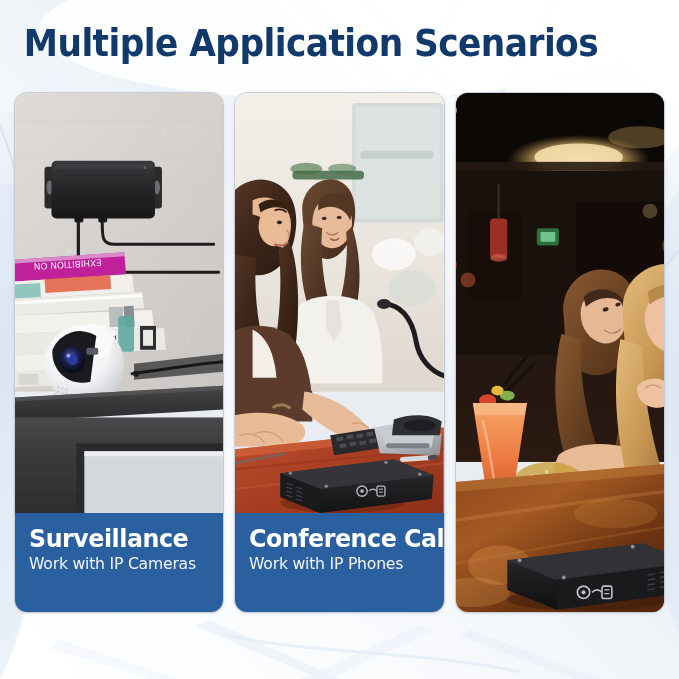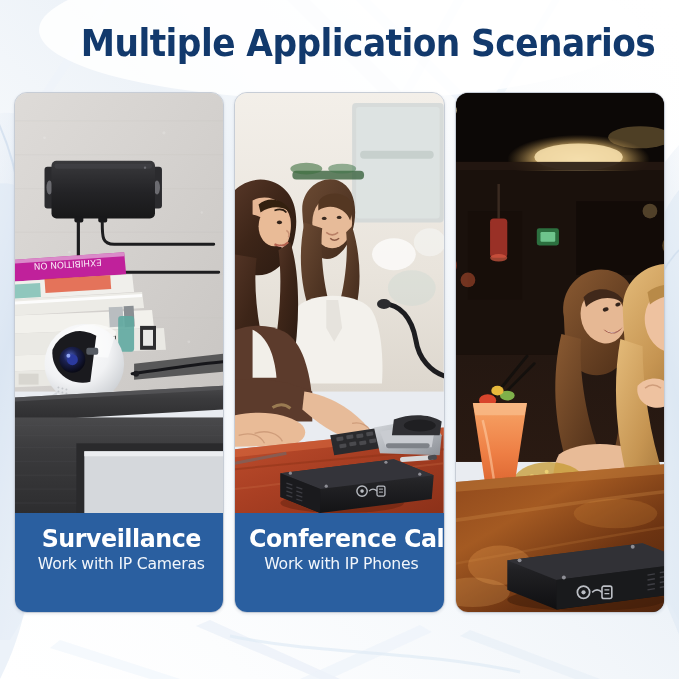--- a/index.html
+++ b/index.html
@@ -25,21 +25,21 @@
       radial-gradient(ellipse 70% 50% at 50% 0%,   #ffffff 0%, #fbfcfe 60%, #f3f6fb 100%),
       linear-gradient(160deg, #f2f5fa 0%, #ffffff 30%, #ffffff 68%, #eef2f9 100%);
     overflow: hidden;
   }
   .bg-svg { position: absolute; inset: 0; width: 679px; height: 679px; }
 
   
   .title-wrap {
     position: absolute;
     top: 24px; left: 0; right: 0;
-    text-align: right;
+    text-align: left;
     z-index: 5;
   }
   .page-title {
     font-family: "DejaVu Sans", "Liberation Sans", sans-serif;
     font-size: 37px;
     font-weight: 700;
     letter-spacing: -0.6px;
     color: #12396c;
     line-height: 1.1;
     white-space: nowrap;
@@ -74,21 +74,20 @@
     overflow: hidden;
   }
   .photo-svg { position: absolute; inset: 0; width: 100%; height: 100%; display: block; }
 
   
   .caption {
     flex: 0 0 99px;
     background: #2a5fa0;
     padding: 12px 0 12px 14px;
     color: #ffffff;
-    text-align: center;
   }
   .caption-title {
     font-family: "DejaVu Sans", "Liberation Sans", sans-serif;
     font-size: 25px;
     font-weight: 700;
     letter-spacing: -0.5px;
     line-height: 1.08;
     white-space: nowrap;
     transform: scaleX(0.95);
     transform-origin: left center;

